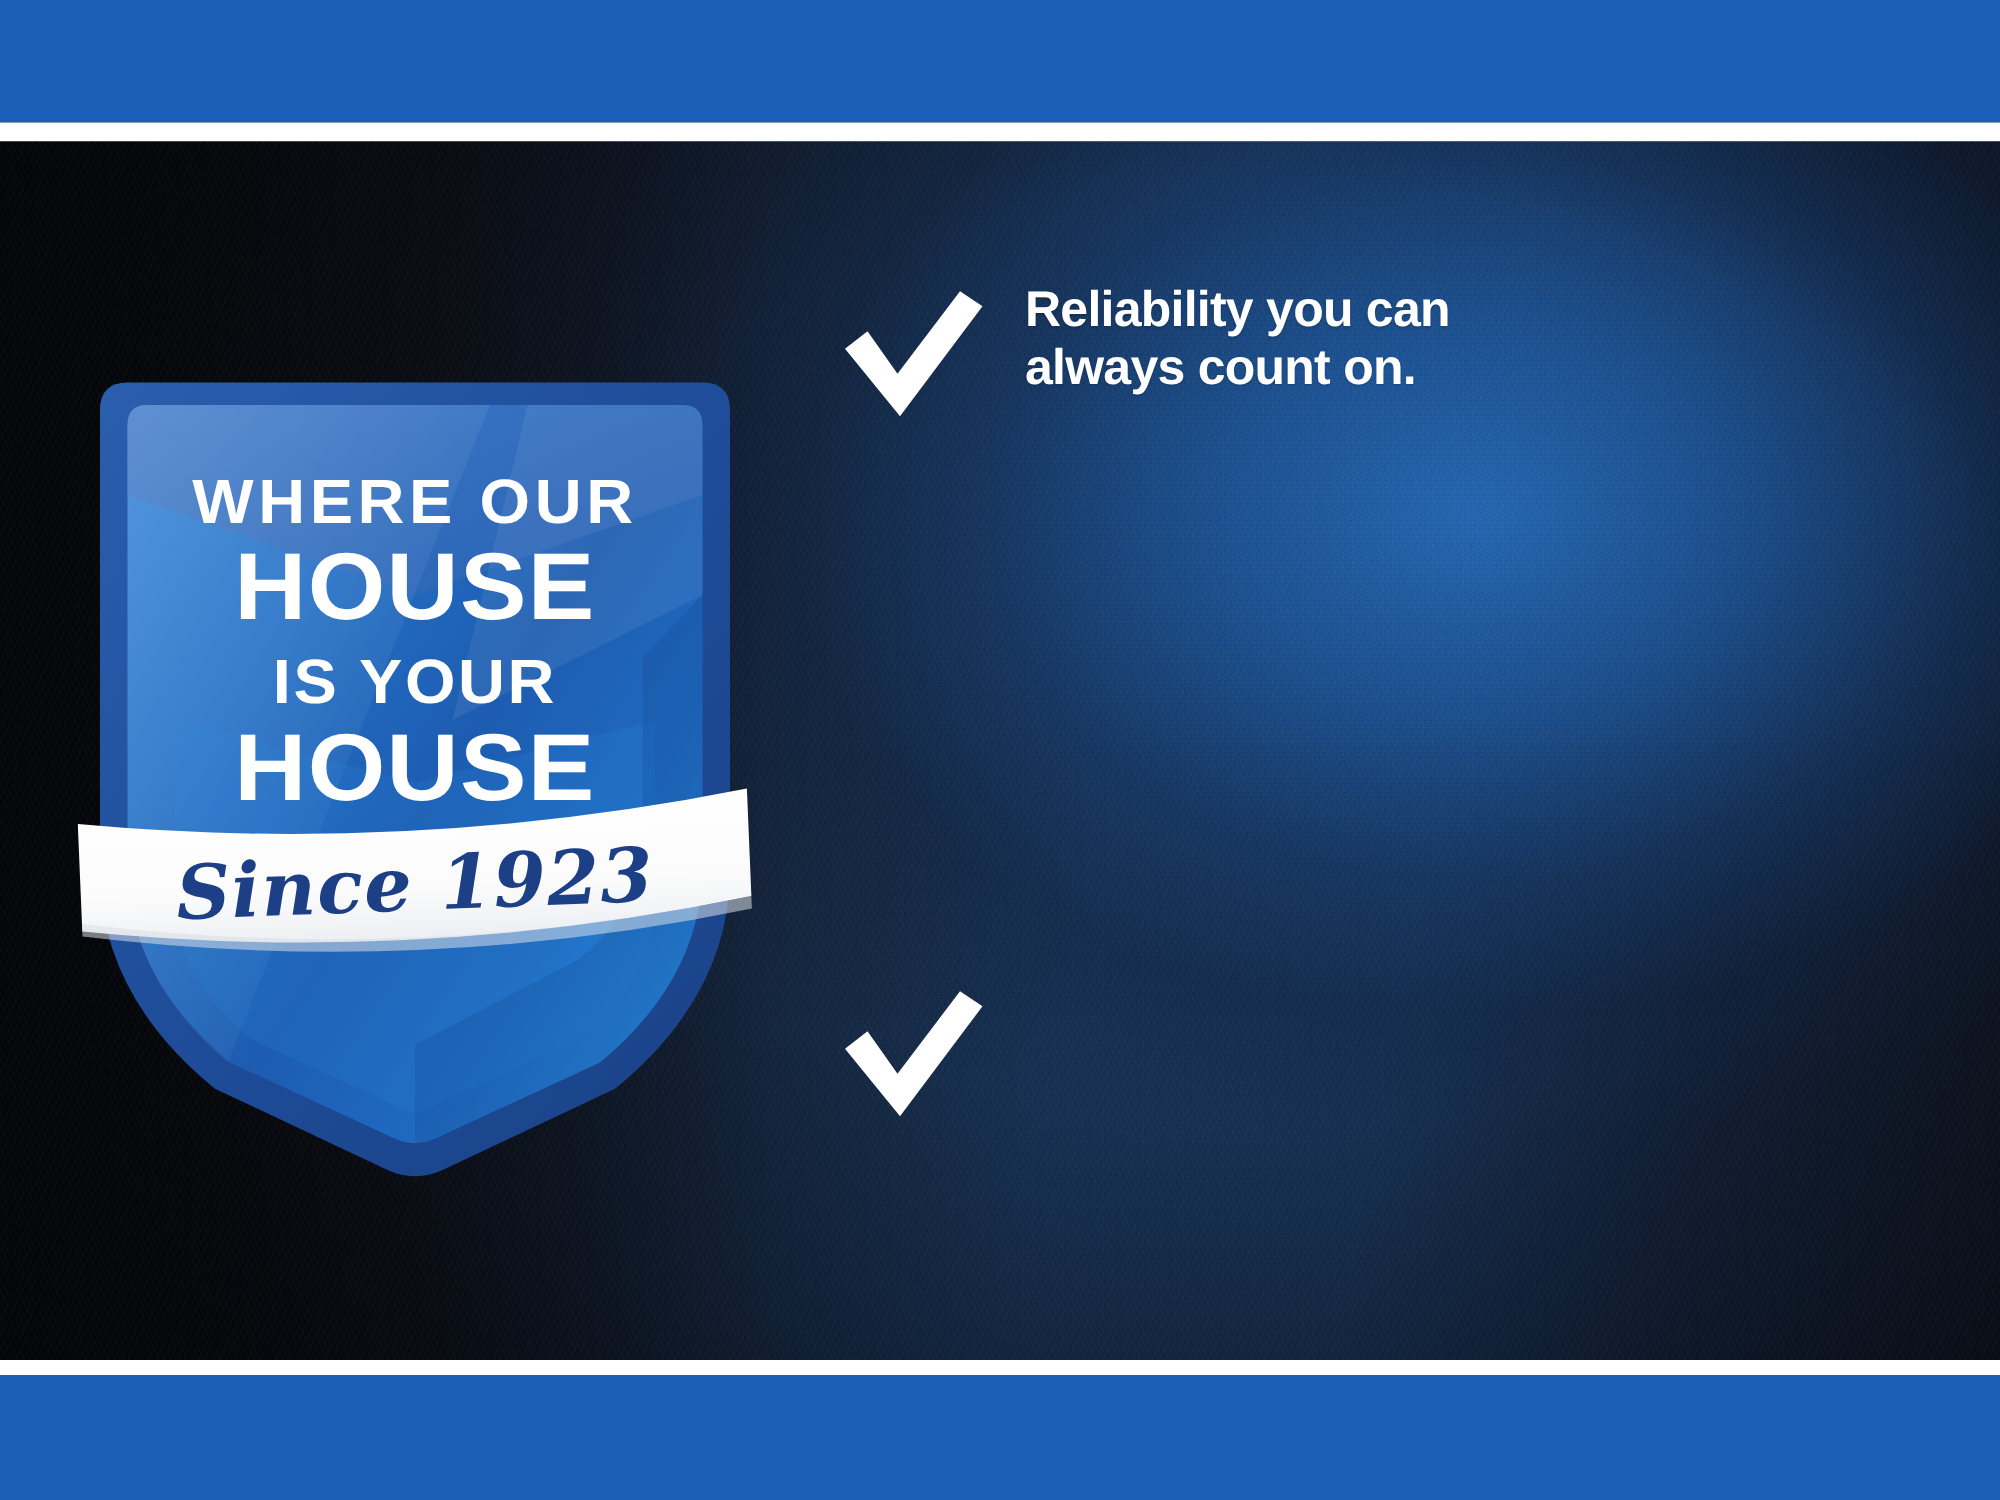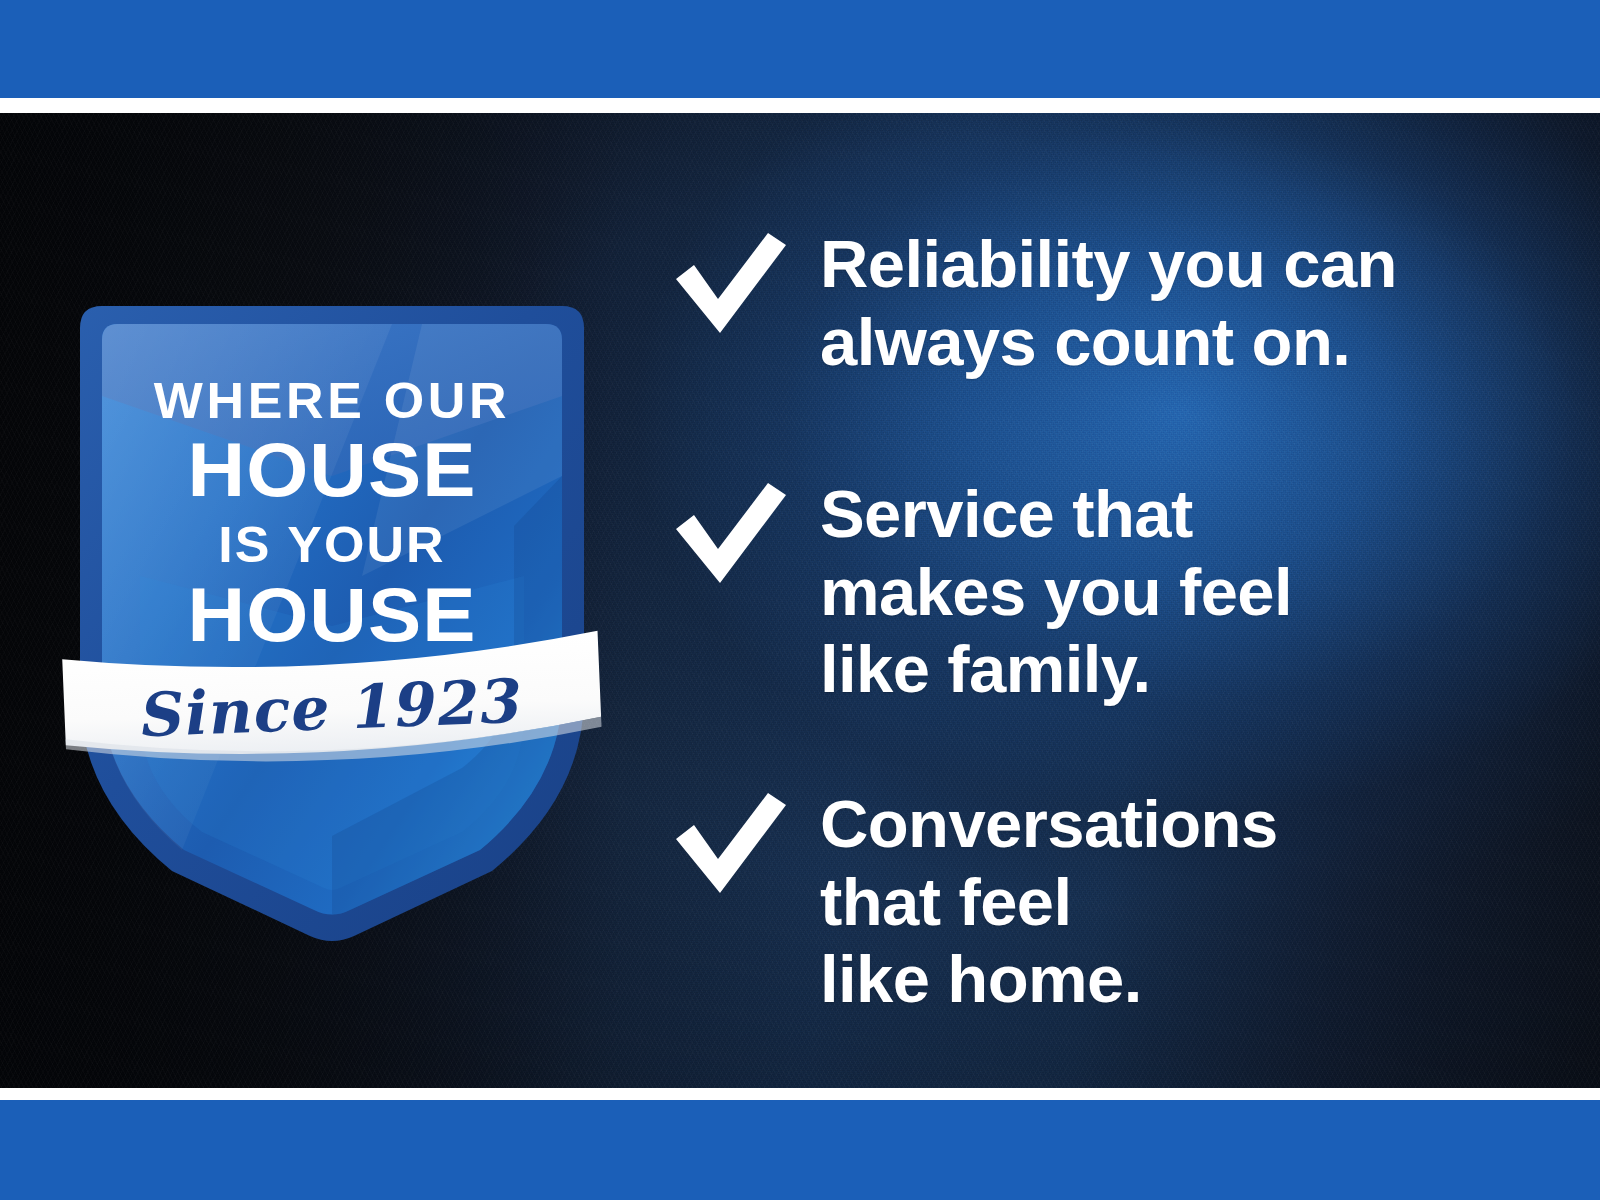--- a/index.html
+++ b/index.html
@@ -193,21 +193,21 @@
     width: 118px;
     height: 108px;
     margin-top: 4px;
   }
   .check svg { display: block; width: 118px; height: 108px; }
 
   .btext {
     color: #ffffff;
     font-family: "Liberation Sans", sans-serif;
     font-weight: 700;
-    font-size: 67px;
+    font-size: 40px;
     line-height: 1.16;
     letter-spacing: -0.6px;
     white-space: pre-line;
     text-shadow: 0 1px 2px rgba(0,0,0,0.18);
   }
 </style>
 </head>
 <body>
 
 <div class="canvas">
@@ -313,40 +313,27 @@
       <div class="bullet b1">
         <span class="check">
           <svg viewBox="0 0 118 108" xmlns="http://www.w3.org/2000/svg">
             <path d="M 6 50 L 24 36 L 48 70 L 98 4 L 116 16 L 50 104 Z" fill="#ffffff"></path>
           </svg>
         </span>
         <div class="btext">Reliability you can
 always count on.</div>
       </div>
 
-      <div class="bullet b2">
-        <span class="check">
-          <svg viewBox="0 0 118 108" xmlns="http://www.w3.org/2000/svg">
-            <path d="M 6 50 L 24 36 L 48 70 L 98 4 L 116 16 L 50 104 Z" fill="#ffffff"></path>
-          </svg>
-        </span>
-        <div class="btext">Service that
-makes you feel
-like family.</div>
-      </div>
 
       <div class="bullet b3">
         <span class="check">
           <svg viewBox="0 0 118 108" xmlns="http://www.w3.org/2000/svg">
             <path d="M 6 50 L 24 36 L 48 70 L 98 4 L 116 16 L 50 104 Z" fill="#ffffff"></path>
           </svg>
         </span>
-        <div class="btext">Conversations
-that feel
-like home.</div>
       </div>
 
     </div>
   </div>
 
   <div class="stripe stripe-bottom"></div>
   <div class="bar bar-bottom"></div>
 
 </div>
 

